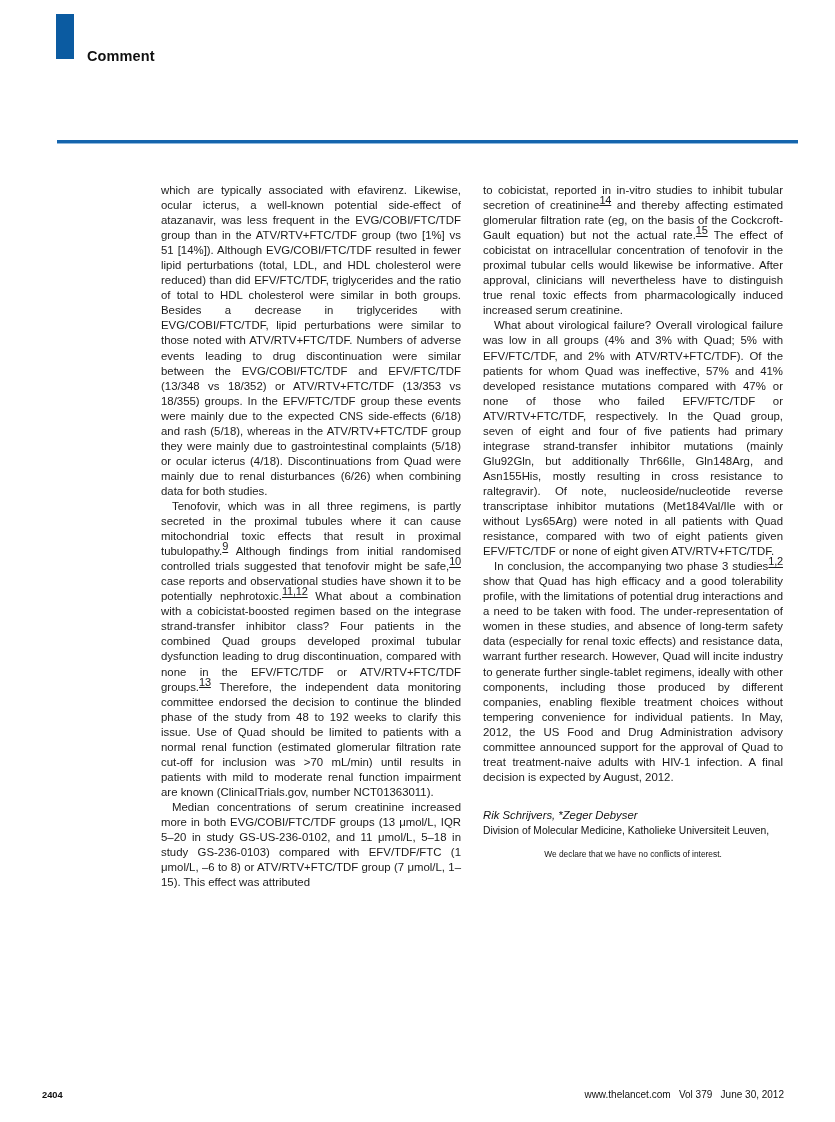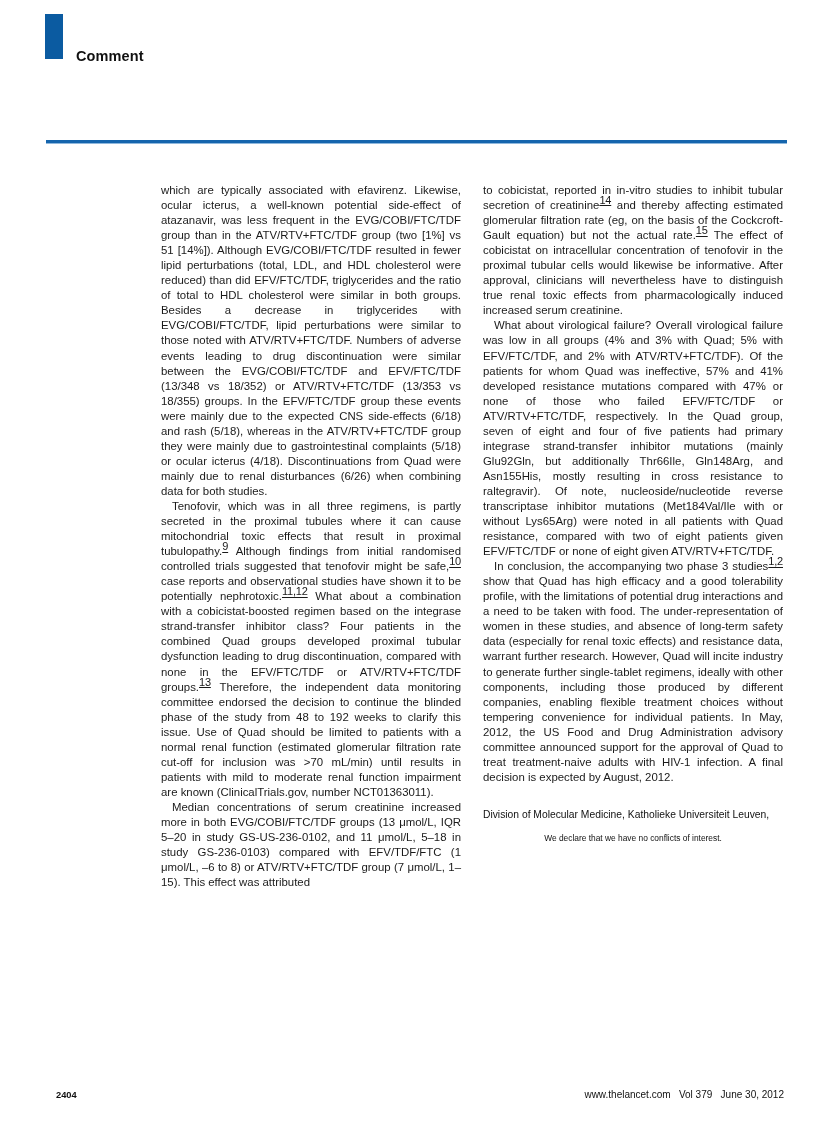--- a/index.html
+++ b/index.html
@@ -12,21 +12,21 @@
     height: 1122px;
     position: relative;
     font-family: "Liberation Sans", sans-serif;
     color: #1a1a1a;
     overflow: hidden;
   }
 
   
   .page-header {
     position: absolute;
-    top: 0; left: 4px; right: 0;
+    top: 0; left: 15px; right: 0;
     height: 150px;
     text-align: center;
   }
   .brand-bar {
     position: absolute;
     left: 41px;
     top: 14px;
     width: 18px;
     height: 45px;
     background: #0b5ba1;
@@ -113,21 +113,21 @@
     font-size: 8.4px;
     line-height: 13px;
     margin: 10px 0 0 0;
     color: #111111;
     text-align: center;
   }
 
   
   .page-footer {
     position: absolute;
-    left: 56px;
+    left: 42px;
     right: 42px;
     bottom: 22px;
     height: 16px;
   }
   .folio {
     position: absolute;
     left: 0;
     bottom: 0;
     font-size: 9.3px;
     font-weight: bold;
@@ -158,20 +158,21 @@
     <p class="body-para">Tenofovir, which was in all three regimens, is partly secreted in the proximal tubules where it can cause mitochondrial toxic effects that result in proximal tubulopathy.<sup>9</sup> Although findings from initial randomised controlled trials suggested that tenofovir might be safe,<sup>10</sup> case reports and observational studies have shown it to be potentially nephrotoxic.<sup>11,12</sup> What about a combination with a cobicistat-boosted regimen based on the integrase strand-transfer inhibitor class? Four patients in the combined Quad groups developed proximal tubular dysfunction leading to drug discontinuation, compared with none in the EFV/FTC/TDF or ATV/RTV+FTC/TDF groups.<sup>13</sup> Therefore, the independent data monitoring committee endorsed the decision to continue the blinded phase of the study from 48 to 192 weeks to clarify this issue. Use of Quad should be limited to patients with a normal renal function (estimated glomerular filtration rate cut-off for inclusion was &gt;70 mL/min) until results in patients with mild to moderate renal function impairment are known (ClinicalTrials.gov, number NCT01363011).</p>
     <p class="body-para">Median concentrations of serum creatinine increased more in both EVG/COBI/FTC/TDF groups (13 μmol/L, IQR 5–20 in study GS-US-236-0102, and 11 μmol/L, 5–18 in study GS-236-0103) compared with EFV/TDF/FTC (1 μmol/L, –6 to 8) or ATV/RTV+FTC/TDF group (7 μmol/L, 1–15). This effect was attributed</p>
   </div>
 
   <div class="column">
     <p class="body-para">to cobicistat, reported in in-vitro studies to inhibit tubular secretion of creatinine<sup>14</sup> and thereby affecting estimated glomerular filtration rate (eg, on the basis of the Cockcroft-Gault equation) but not the actual rate.<sup>15</sup> The effect of cobicistat on intracellular concentration of tenofovir in the proximal tubular cells would likewise be informative. After approval, clinicians will nevertheless have to distinguish true renal toxic effects from pharmacologically induced increased serum creatinine.</p>
     <p class="body-para">What about virological failure? Overall virological failure was low in all groups (4% and 3% with Quad; 5% with EFV/FTC/TDF, and 2% with ATV/RTV+FTC/TDF). Of the patients for whom Quad was ineffective, 57% and 41% developed resistance mutations compared with 47% or none of those who failed EFV/FTC/TDF or ATV/RTV+FTC/TDF, respectively. In the Quad group, seven of eight and four of five patients had primary integrase strand-transfer inhibitor mutations (mainly Glu92Gln, but additionally Thr66Ile, Gln148Arg, and Asn155His, mostly resulting in cross resistance to raltegravir). Of note, nucleoside/nucleotide reverse transcriptase inhibitor mutations (Met184Val/Ile with or without Lys65Arg) were noted in all patients with Quad resistance, compared with two of eight patients given EFV/FTC/TDF or none of eight given ATV/RTV+FTC/TDF.</p>
     <p class="body-para">In conclusion, the accompanying two phase 3 studies<sup>1,2</sup> show that Quad has high efficacy and a good tolerability profile, with the limitations of potential drug interactions and a need to be taken with food. The under-representation of women in these studies, and absence of long-term safety data (especially for renal toxic effects) and resistance data, warrant further research. However, Quad will incite industry to generate further single-tablet regimens, ideally with other components, including those produced by different companies, enabling flexible treatment choices without tempering convenience for individual patients. In May, 2012, the US Food and Drug Administration advisory committee announced support for the approval of Quad to treat treatment-naive adults with HIV-1 infection. A final decision is expected by August, 2012.</p>
 
     <div class="author-block">
+      <p class="author-names">Rik Schrijvers, *Zeger Debyser</p>
       <p class="author-affiliation">Division of Molecular Medicine, Katholieke Universiteit Leuven,</p>
       <p class="conflict-note">We declare that we have no conflicts of interest.</p>
     </div>
   </div>
 
 </div>
 
 <div class="page-footer">
   <div class="folio">2404</div>
   <div class="source-line">www.thelancet.com   Vol 379   June 30, 2012</div>

